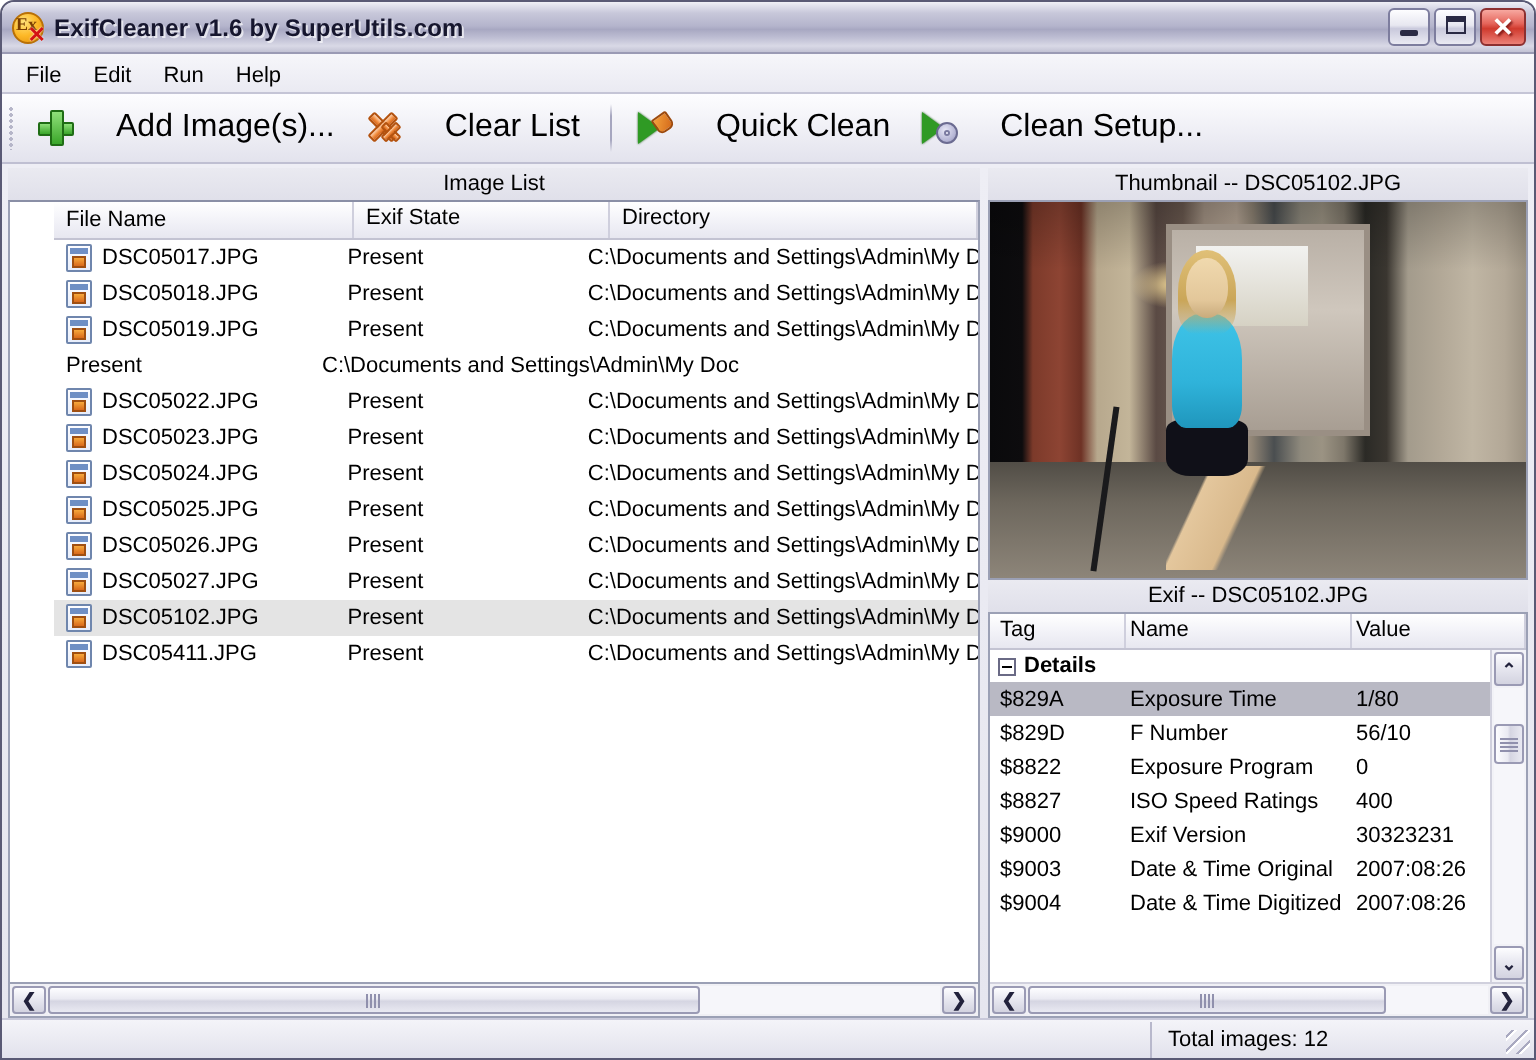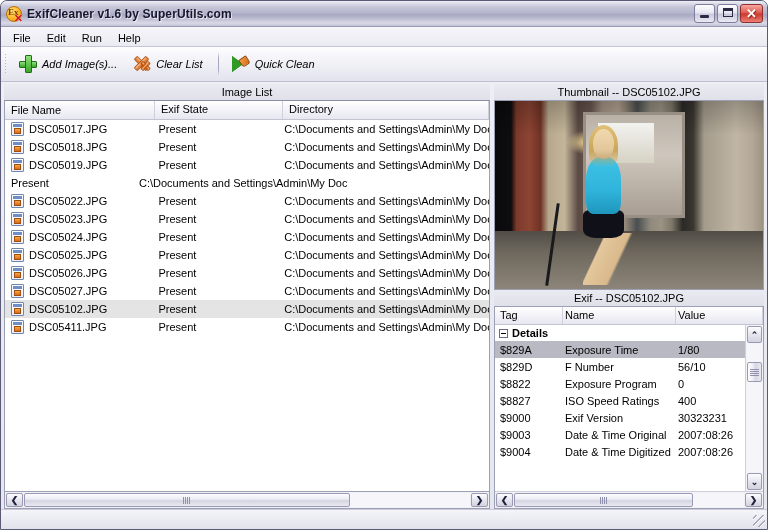--- a/index.html
+++ b/index.html
@@ -119,26 +119,26 @@
     box-sizing:border-box;
     position:relative;
   }
   .grip {
     width: 3px; height: 22px; margin-right:5px;
     background-image: radial-gradient(circle, #b0b0c4 1px, transparent 1px);
     background-size: 3px 3px;
     opacity:.9;
   }
   .tb-item {
-    display:flex; align-items:center; gap:4px;
+    display:flex; align-items:center; gap:20px;
     height: 28px; padding: 0 8px 0 5px;
     border: 1px solid transparent;
     border-radius: 3px;
     white-space: nowrap;
-    font-size: 11px; color:#000;font-style:italic;
+    font-size: 16px; color:#000;
   }
   .tb-sep {
     width:1px; height:24px; margin:0 6px;
     background: linear-gradient(to bottom, rgba(160,160,185,0) 0%, #a6a6bf 25%, #a6a6bf 75%, rgba(160,160,185,0) 100%);
   }
   .ico { width:20px; height:20px; flex:0 0 20px; position:relative; }
 
   
   .ico-plus::before, .ico-plus::after {
     content:""; position:absolute; background: linear-gradient(to bottom,#8fe07a,#3aa62a);
@@ -206,20 +206,21 @@
 
   
   .listview {
     flex: 1 1 auto;
     background:#fff;
     border: 1px solid #9ba0b5;
     border-top-color:#8a8fa6;
     display:flex; flex-direction:column;
     min-height:0;
     box-sizing:border-box;
+    padding-left:22px;
   }
   .lv-header {
     display:flex; height: 18px; flex:0 0 18px;
     background: linear-gradient(to bottom,#ffffff 0%,#f4f4f9 45%,#e7e7f0 100%);
     border-bottom:1px solid #c3c3d2;
   }
   .lv-th {
     font-size:11px; color:#000; line-height:17px;
     padding-left:6px; box-sizing:border-box;
     border-right:1px solid #cfcfdd;
@@ -495,20 +496,27 @@
     <div class="tb-sep"></div>
 
     <div class="tb-item">
       <span class="ico">
         <span class="play-tri"></span>
           <span class="brush"></span>
       </span>
       <span>Quick Clean</span>
     </div>
 
+    <div class="tb-item">
+      <span class="ico">
+        <span class="play-tri"></span>
+          <span class="gear"></span>
+      </span>
+      <span>Clean Setup...</span>
+    </div>
   </div>
 
   <div class="body">
 
     <div class="pane-left">
       <div class="pane-caption">Image List</div>
 
       <div class="listview">
         <div class="lv-header">
           <div class="lv-th c-file">File Name</div>
@@ -714,16 +722,17 @@
             </div>
           </div>
           <div class="sb-btn">❯</div>
         </div>
       </div>
     </div>
   </div>
 
   <div class="statusbar">
     <div class="status-cell-left"></div>
+    <div class="status-cell-right">Total images: 12</div>
     <div class="resize-grip"></div>
   </div>
 
 </div>
 
 </body></html>

